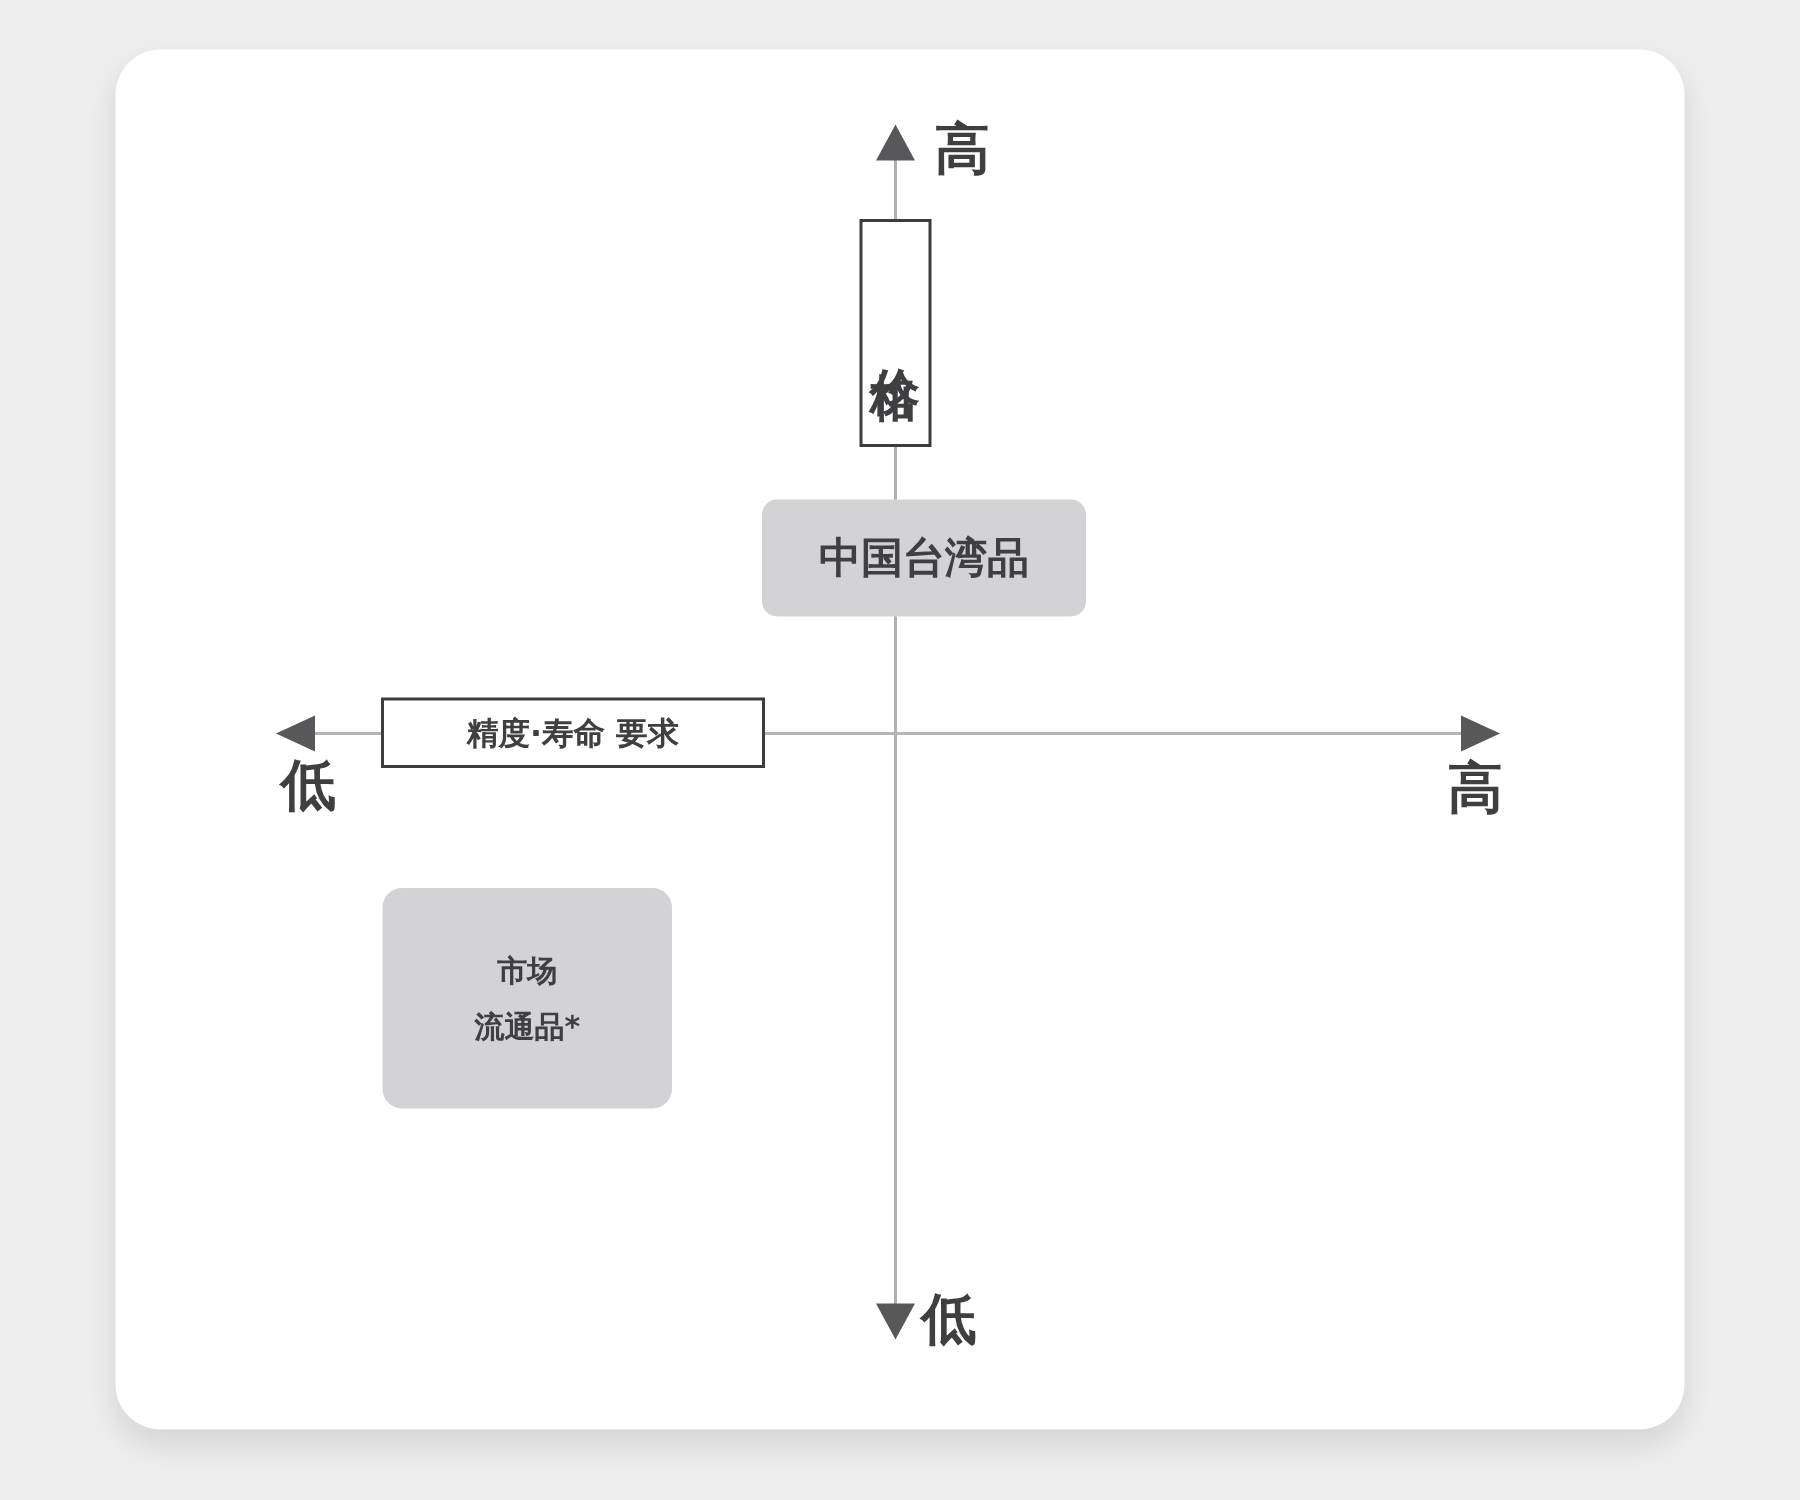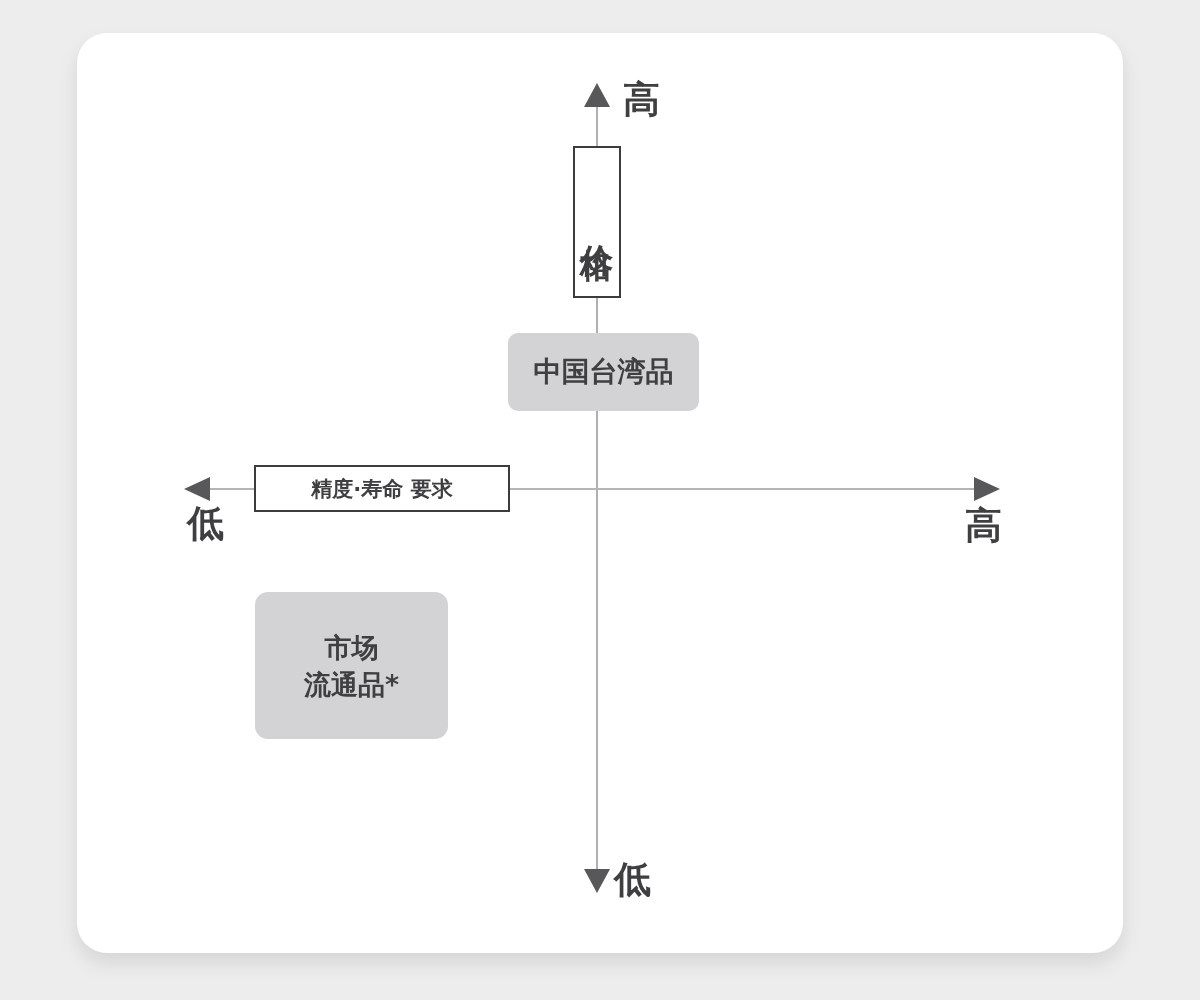--- a/index.html
+++ b/index.html
@@ -117,29 +117,29 @@
     flex-direction: column;
     align-items: center;
     justify-content: center;
     font-weight: bold;
     color: #3f3e40;
     z-index: 3;
     text-align: center;
   }
   .node-taiwan {
     left: 431px; top: 300px;
-    width: 191px; height: 78px;
+    width: 216px; height: 78px;
     border-radius: 10px;
     font-size: 28px;
   }
   .node-market {
     left: 178px; top: 559px;
     width: 193px; height: 147px;
     border-radius: 13px;
-    font-size: 27px;
+    font-size: 20px;
     line-height: 37px;
   }
 </style>
 </head>
 <body>
 
 <div class="card">
 
   <div class="v-line"></div>
   <div class="h-line"></div>

